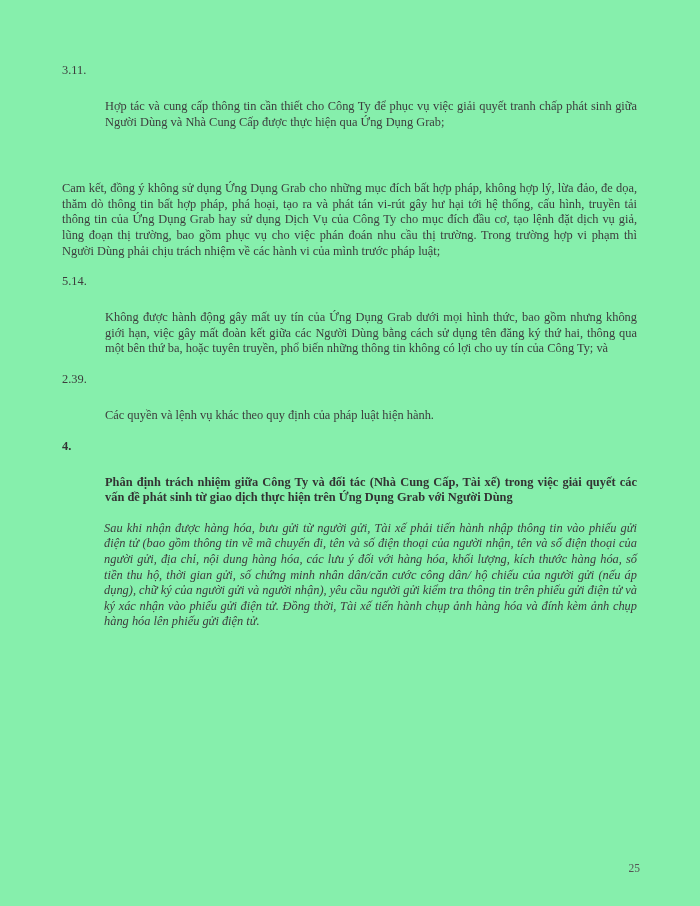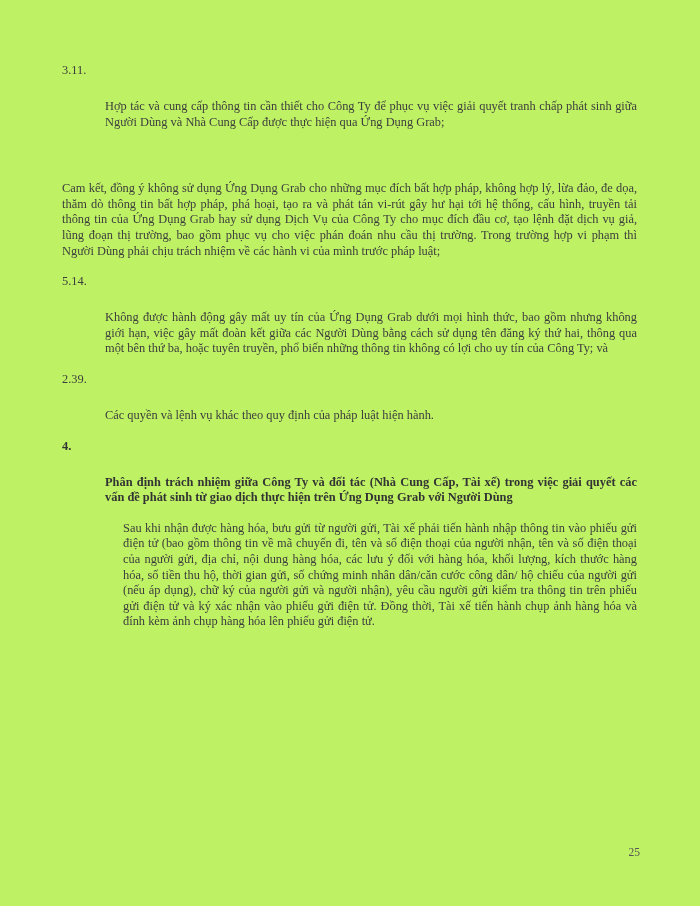--- a/index.html
+++ b/index.html
@@ -4,21 +4,21 @@
 <style>
   html, body {
     margin: 0;
     padding: 0;
     background: #ffffff;
   }
   .page {
     position: relative;
     width: 700px;
     height: 906px;
-    background: #bef264;
+    background: #86efac;
     font-family: "Liberation Serif", "DejaVu Serif", serif;
     color: #3d3d3d;
     overflow: hidden;
     box-sizing: border-box;
     padding: 63px 63px 0 62px;
   }
   .clause {
     display: flex;
     margin-bottom: 15px;
     font-size: 12.4px;
@@ -32,29 +32,30 @@
     flex: 1 1 auto;
     text-align: justify;
     margin-top: 36px;
   }
   .clause.bold .clause-num,
   .clause.bold .clause-body {
     font-weight: bold;
     color: #333333;
   }
   .free-paragraph {
-    margin: 15px 0 0 61px;
+    margin: 15px 0 0 42px;
     font-size: 12.4px;
     line-height: 15.6px;
     text-align: justify;
+    font-style: italic;
   }
   .page-number {
     position: absolute;
     right: 60px;
-    bottom: 48px;
+    bottom: 32px;
     font-size: 11.5px;
     color: #555555;
   }
 </style>
 </head>
 <body>
 
 <div class="page">
 
   <div class="clause">

